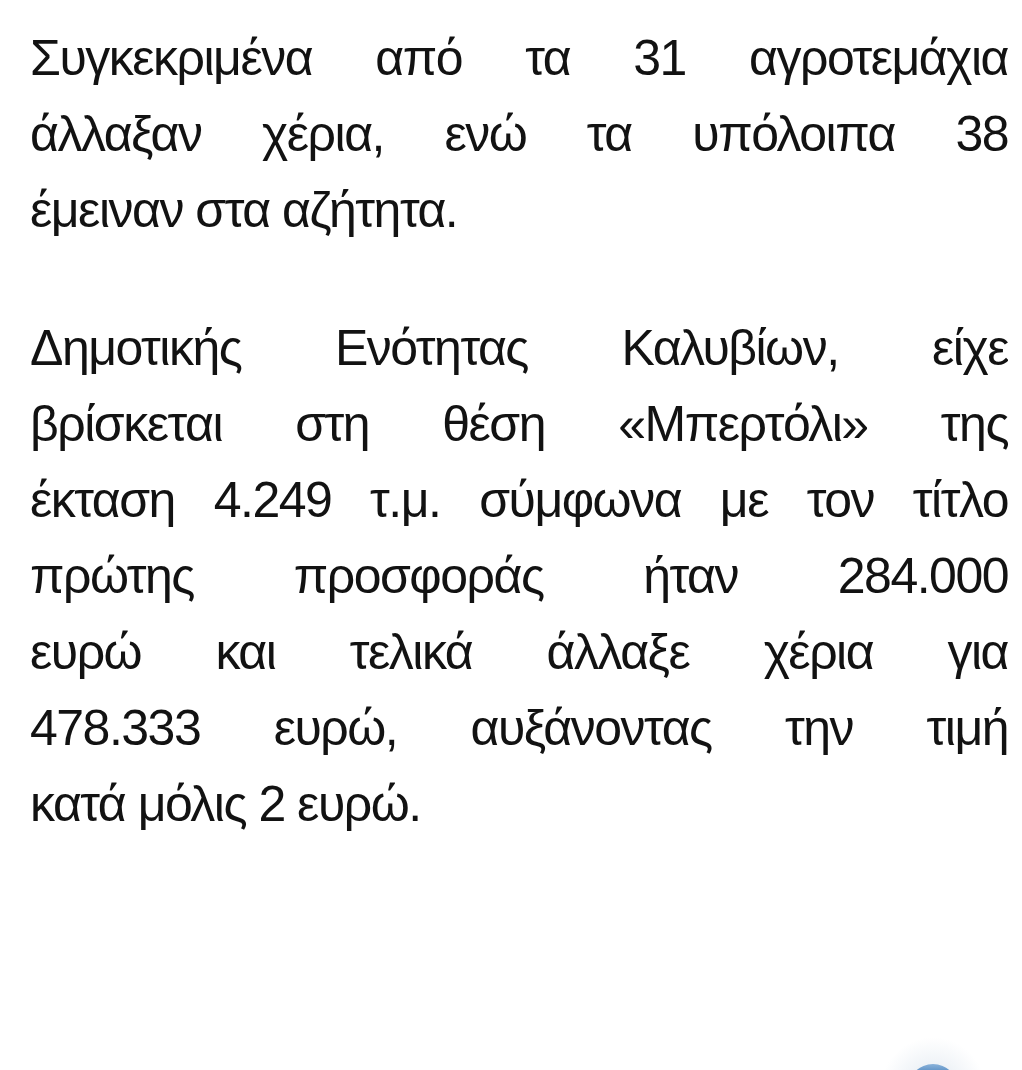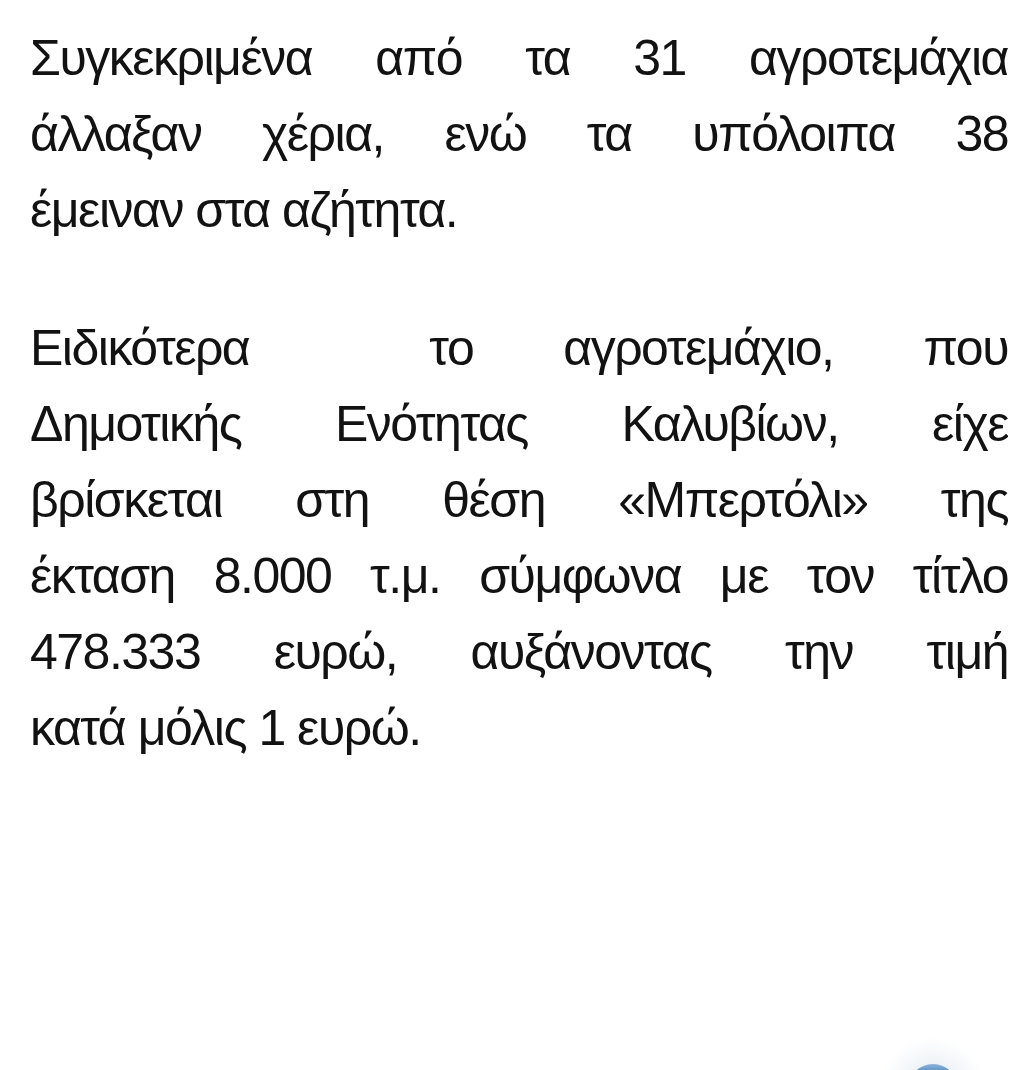--- a/index.html
+++ b/index.html
@@ -67,24 +67,25 @@
 
 <div class="article">
 
   <div class="para">
     <div class="line">Συγκεκριμένα από τα 31 αγροτεμάχια</div>
     <div class="line">άλλαξαν χέρια, ενώ τα υπόλοιπα 38</div>
     <div class="line last">έμειναν στα αζήτητα.</div>
   </div>
 
   <div class="para">
-    <div class="line">Ειδικότερα &nbsp;το αγροτεμάχιο, που</div>
     <div class="line">Δημοτικής Ενότητας Καλυβίων, είχε</div>
     <div class="line">βρίσκεται στη θέση «Μπερτόλι» της</div>
-    <div class="line">έκταση 8.000 τ.μ. σύμφωνα με τον τίτλο</div>
+    <div class="line">έκταση 4.249 τ.μ. σύμφωνα με τον τίτλο</div>
+    <div class="line">πρώτης προσφοράς ήταν 284.000</div>
+    <div class="line">ευρώ και τελικά άλλαξε χέρια για</div>
     <div class="line">478.333 ευρώ, αυξάνοντας την τιμή</div>
-    <div class="line last">κατά μόλις 1 ευρώ.</div>
+    <div class="line last">κατά μόλις 2 ευρώ.</div>
   </div>
 
 </div>
 
 <div class="fab-shadow"></div>
 <div class="fab"></div>
 
 </body></html>

